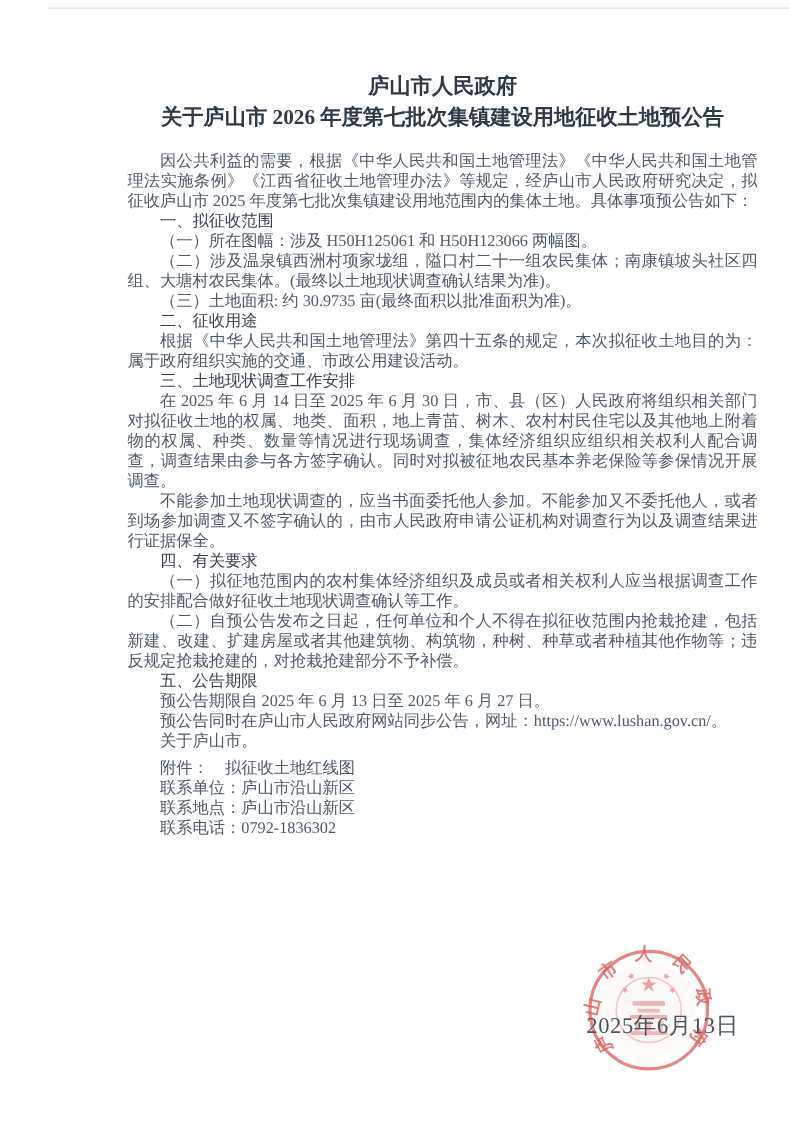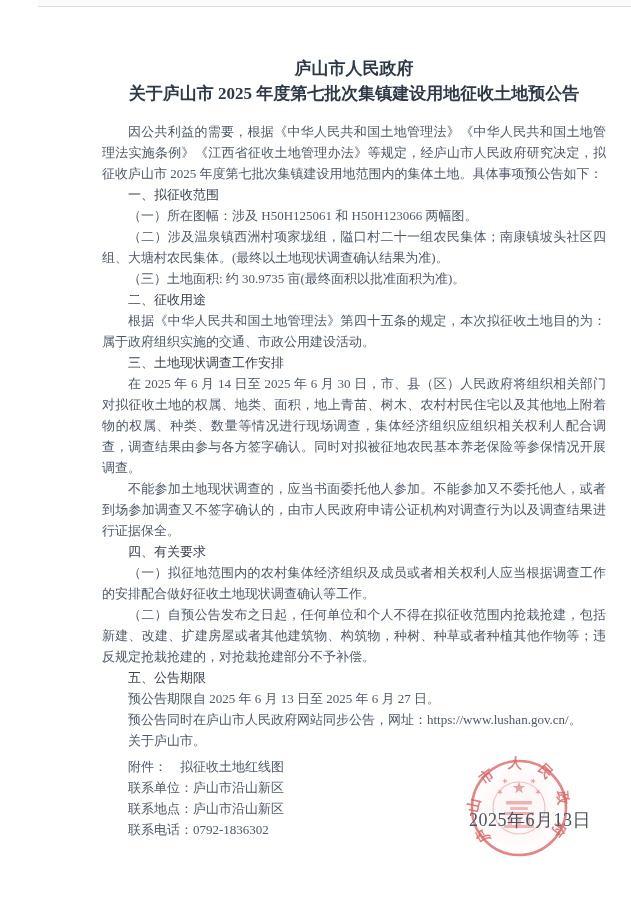--- a/index.html
+++ b/index.html
@@ -34,21 +34,21 @@
   .title-block {
     text-align: center;
     font-weight: bold;
     font-size: 17px;
     line-height: 25px;
     color: #2e3947;
   }
   .body-block {
     margin-top: 15px;
     font-size: 13px;
-    line-height: 21px;
+    line-height: 16px;
     color: #4e5969;
     text-align: justify;
   }
   .para {
     margin: 0;
     text-indent: 2em;
     white-space: pre-wrap;
   }
   .heading {
     margin: 0;
@@ -81,21 +81,21 @@
 </style>
 </head>
 <body>
 
 <div class="page">
   <div class="page-top-edge"></div>
 
   <div class="content">
     <div class="title-block">
       <div>庐山市人民政府</div>
-      <div>关于庐山市 2025 年度第七批次集镇建设用地征收土地预公告</div>
+      <div>关于庐山市 2026 年度第七批次集镇建设用地征收土地预公告</div>
     </div>
 
     <div class="body-block">
       <p class="para">因公共利益的需要，根据《中华人民共和国土地管理法》《中华人民共和国土地管理法实施条例》《江西省征收土地管理办法》等规定，经庐山市人民政府研究决定，拟征收庐山市 2025 年度第七批次集镇建设用地范围内的集体土地。具体事项预公告如下：</p>
 
       <p class="heading">一、拟征收范围</p>
       <p class="para">（一）所在图幅：涉及 H50H125061 和 H50H123066 两幅图。</p>
       <p class="para">（二）涉及温泉镇西洲村项家垅组，隘口村二十一组农民集体；南康镇坡头社区四组、大塘村农民集体。(最终以土地现状调查确认结果为准)。</p>
       <p class="para">（三）土地面积: 约 30.9735 亩(最终面积以批准面积为准)。</p>
 

